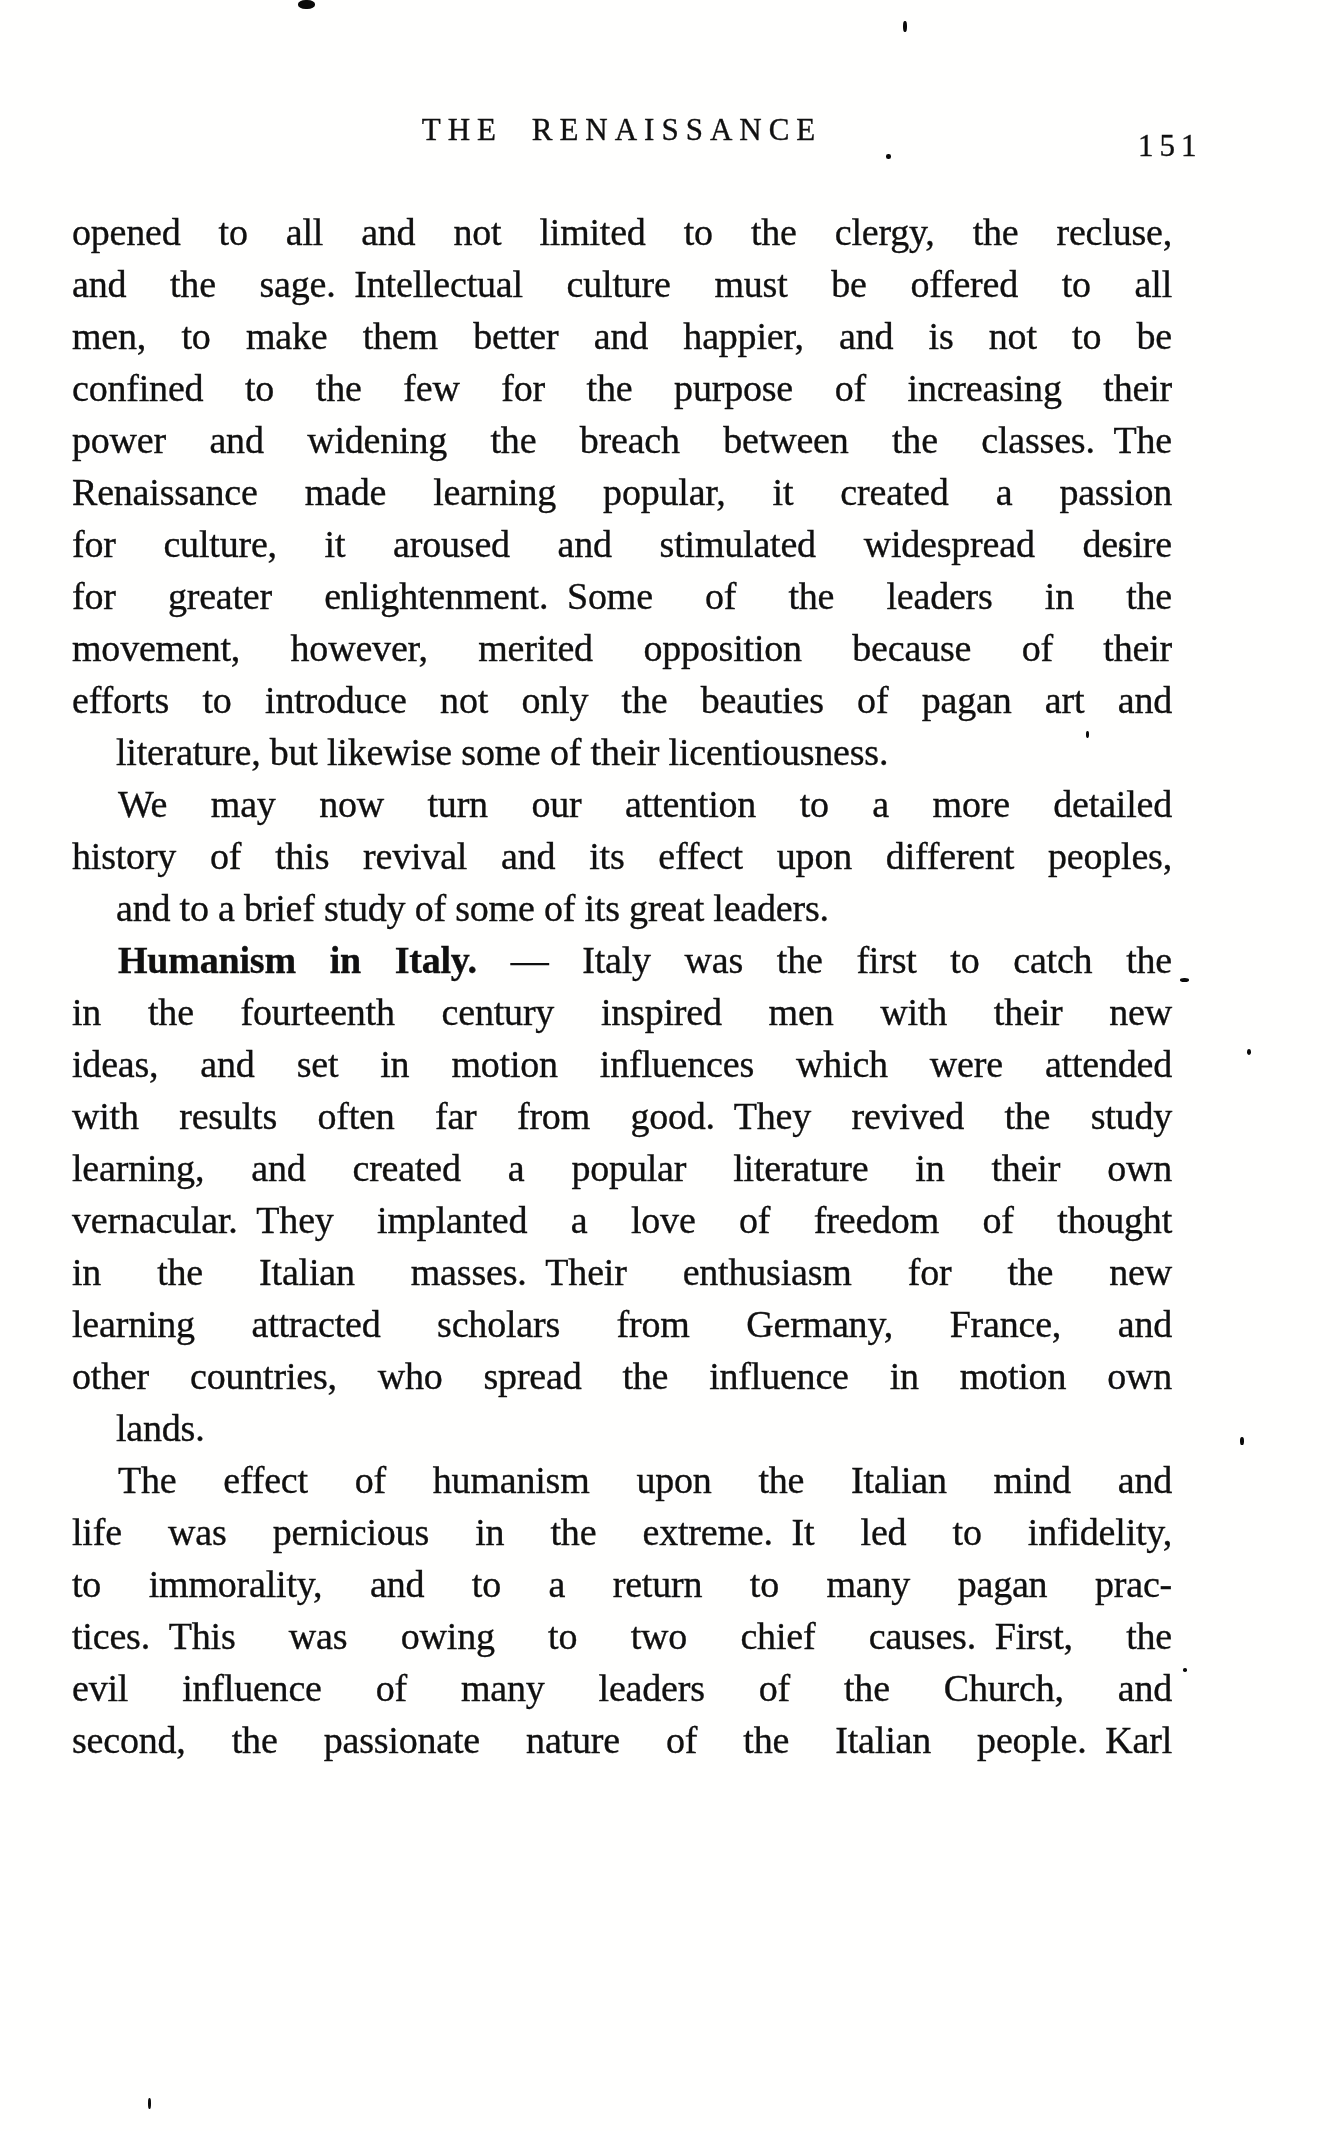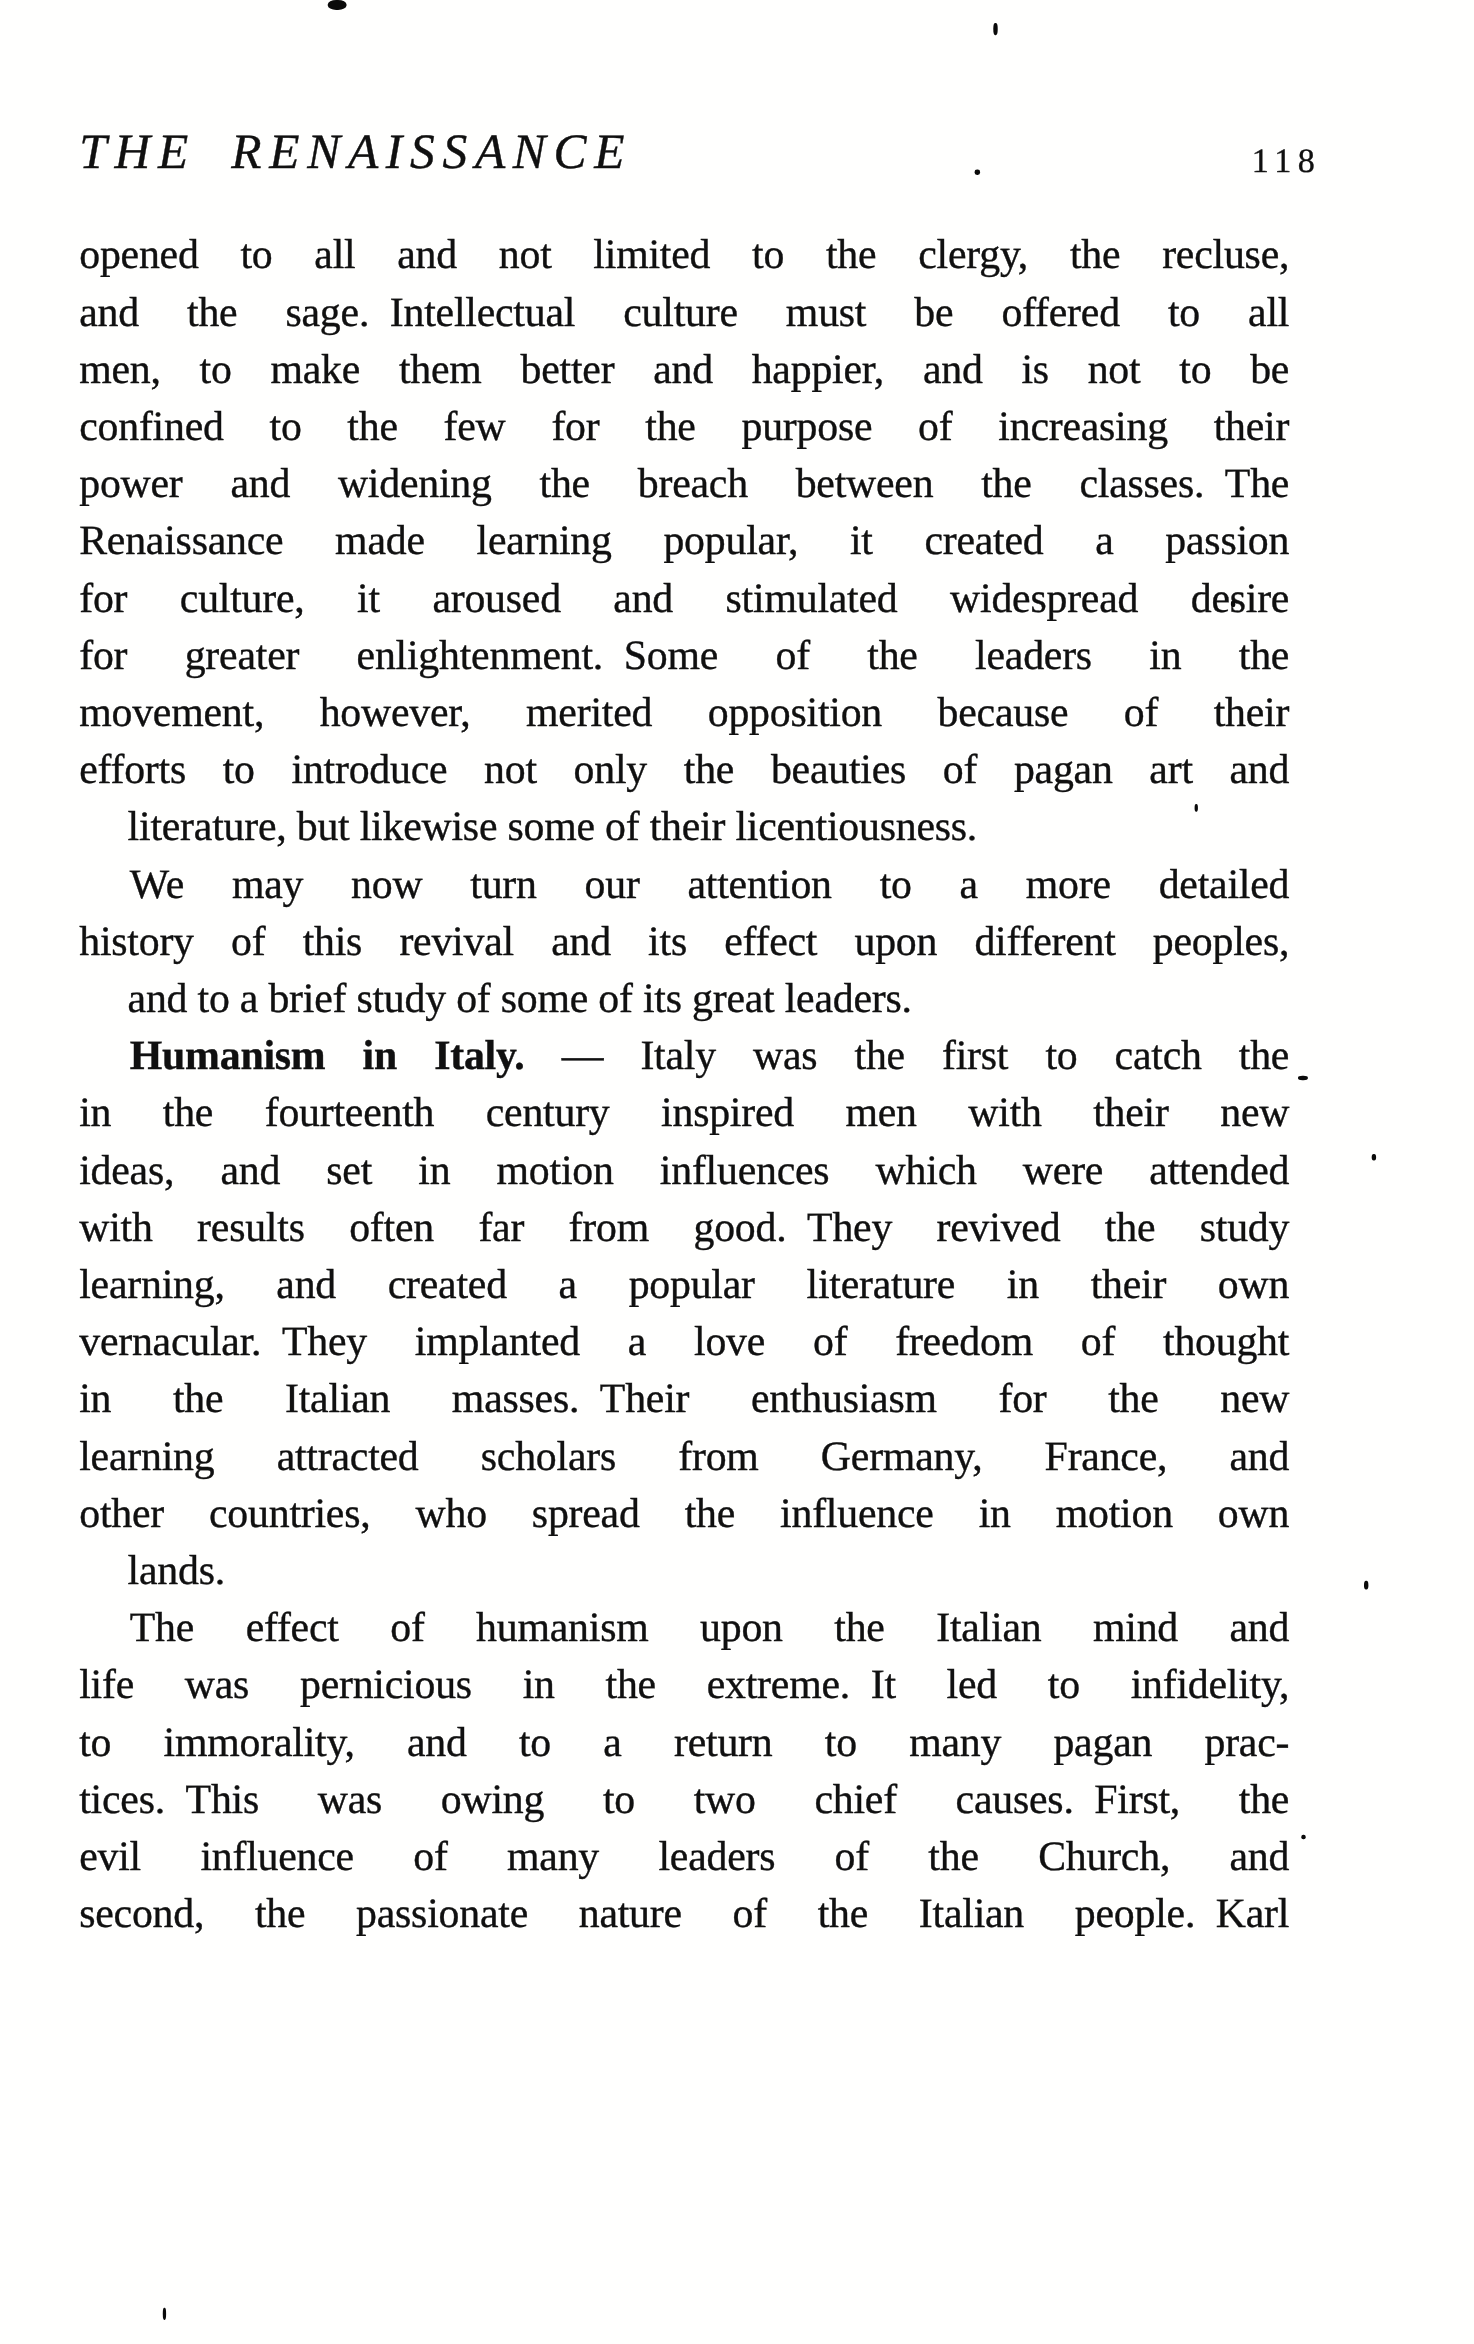--- a/index.html
+++ b/index.html
@@ -15,23 +15,22 @@
   }
   .header-row {
     position: absolute;
     top: 112px;
     left: 72px;
     width: 1100px;
     height: 60px;
   }
   .running-header {
     display: block;
-    text-align: left;
-    font-style: italic;
-    font-size: 45px;
+    text-align: center;
+    font-size: 31px;
     letter-spacing: 7px;
     word-spacing: 14px;
     white-space: nowrap;
   }
   .page-number {
     position: absolute;
     top: 16px;
     left: 1066px;
     width: 120px;
     font-size: 31px;
@@ -61,21 +60,21 @@
     background: #0a0a0a;
     border-radius: 45%;
   }
 </style>
 </head>
 <body>
 
 <div class="page">
   <div class="header-row">
     <span class="running-header">THE RENAISSANCE</span>
-    <span class="page-number">118</span>
+    <span class="page-number">151</span>
   </div>
 
   <div class="text-block">
       <div class="line">opened to all and not limited to the clergy, the recluse,</div>
       <div class="line">and the sage. Intellectual culture must be offered to all</div>
       <div class="line">men, to make them better and happier, and is not to be</div>
       <div class="line">confined to the few for the purpose of increasing their</div>
       <div class="line">power and widening the breach between the classes. The</div>
       <div class="line">Renaissance made learning popular, it created a passion</div>
       <div class="line">for culture, it aroused and stimulated widespread desire</div>

